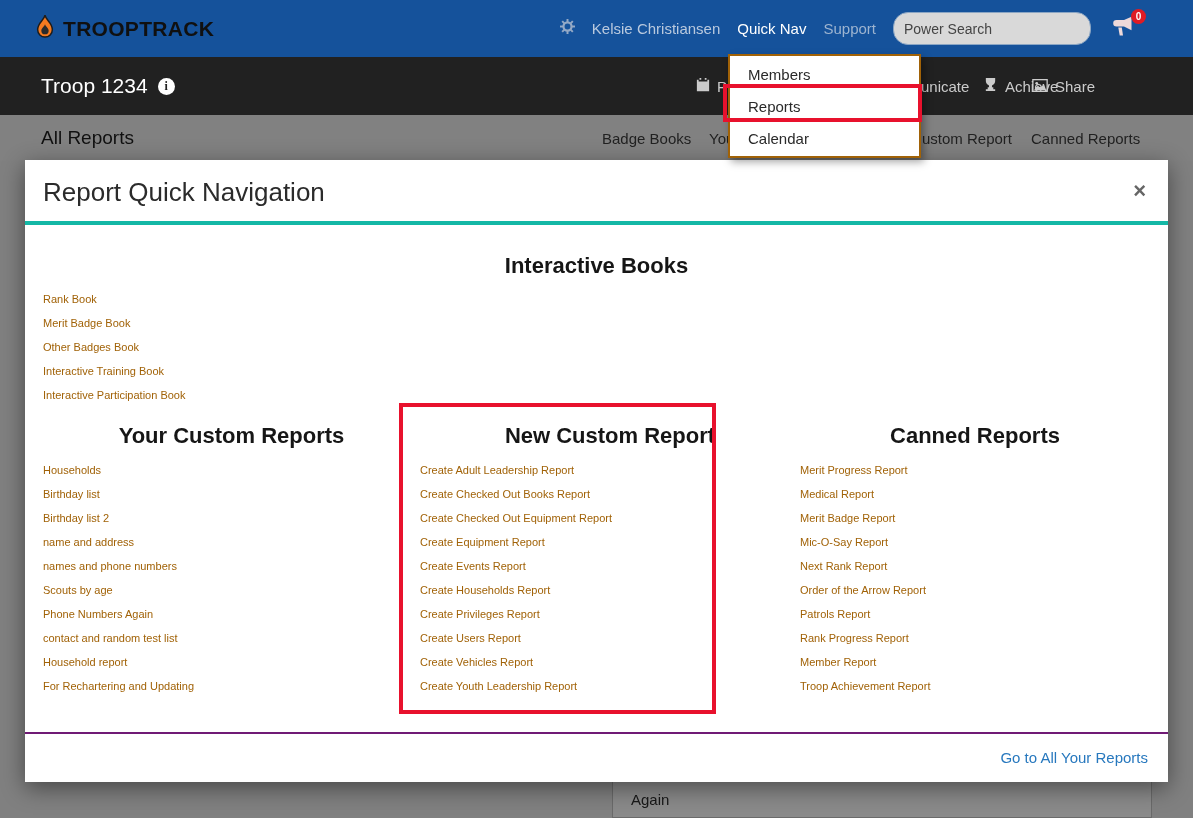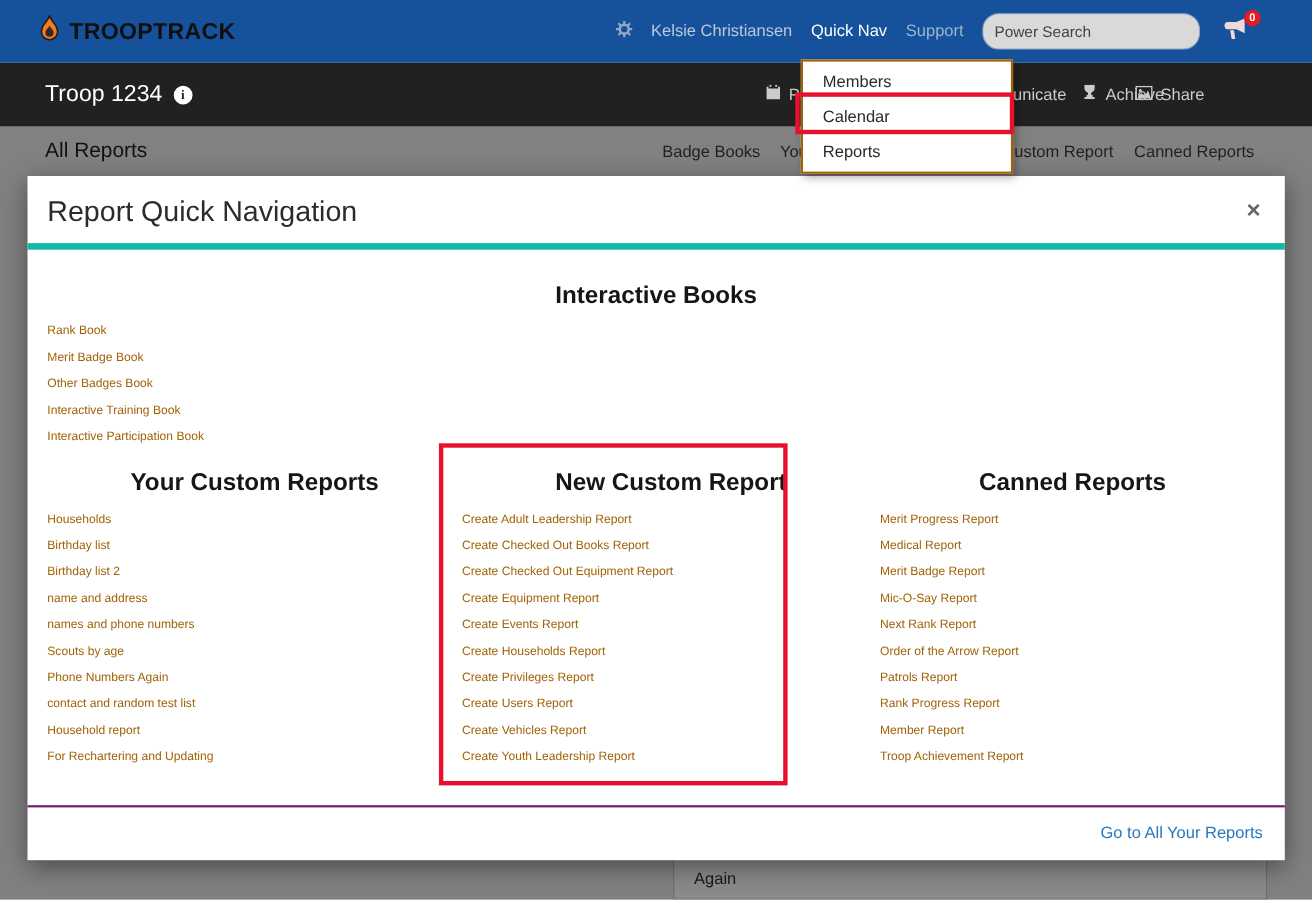--- a/index.html
+++ b/index.html
@@ -49,21 +49,21 @@
   .overlay { position: absolute; left: 0; top: 115px; right: 0; bottom: 0; background: rgba(0,0,0,.45); z-index: 10; }
 
   
   .dropdown { position: absolute; left: 728px; top: 54px; width: 193px; background: #fff; border: 2px solid #a16207;
     box-shadow: 3px 4px 8px rgba(0,0,0,.35); padding: 2px 0; z-index: 30; }
   .menu-item { height: 32px; display: flex; align-items: center; padding: 0 18px; font-size: 15px; color: #2a2a2a; cursor: pointer; }
 
   
   .modal { position: absolute; left: 25px; top: 160px; width: 1143px; height: 622px; background: #fff; z-index: 20;
     box-shadow: 0 6px 22px rgba(0,0,0,.45); }
-  .modal-header { position: relative; padding: 17px 18px 13px; border-bottom: 6px solid #14b8a6; }
+  .modal-header { position: relative; padding: 17px 18px 13px; border-bottom: 4px solid #14b8a6; }
   .modal-title { font-size: 26px; color: #2b2b2b; font-weight: 400; }
   .modal-close { position: absolute; right: 22px; top: 20px; font-size: 22px; font-weight: 700; color: #666; cursor: pointer; line-height: 1; }
   .modal-body { padding: 16px 18px 0; text-align: center; }
   .sec-heading { font-size: 22px; font-weight: 700; color: #161616; }
   .ib .sec-heading { margin: 12px 0 8px; }
   .lnk { display: block; color: #a16207; font-size: 11px; line-height: 24px; text-decoration: none; cursor: pointer; width: max-content; }
   .cols { display: flex; margin-top: 16px; }
   .col .sec-heading { margin-bottom: 9px; }
   .col-1 { width: 377px; } .col-2 { width: 380px; } .col-3 { flex: 1; }
   .modal-footer { position: absolute; left: 0; right: 0; bottom: 0; border-top: 2px solid #701a75; height: 50px; }
@@ -162,22 +162,22 @@
 </div>
 
 <div class="bg-box">
   <span>Again</span>
 </div>
 
 <div class="overlay"></div>
 
 <div class="dropdown">
   <div class="menu-item">Members</div>
+  <div class="menu-item">Reports</div>
   <div class="menu-item">Calendar</div>
-  <div class="menu-item">Reports</div>
 </div>
 
 <div class="modal">
   <div class="modal-header">
     <div class="modal-title">Report Quick Navigation</div>
     <div class="modal-close">×</div>
   </div>
   <div class="modal-body">
     <div class="ib">
       <div class="sec-heading">Interactive Books</div>

